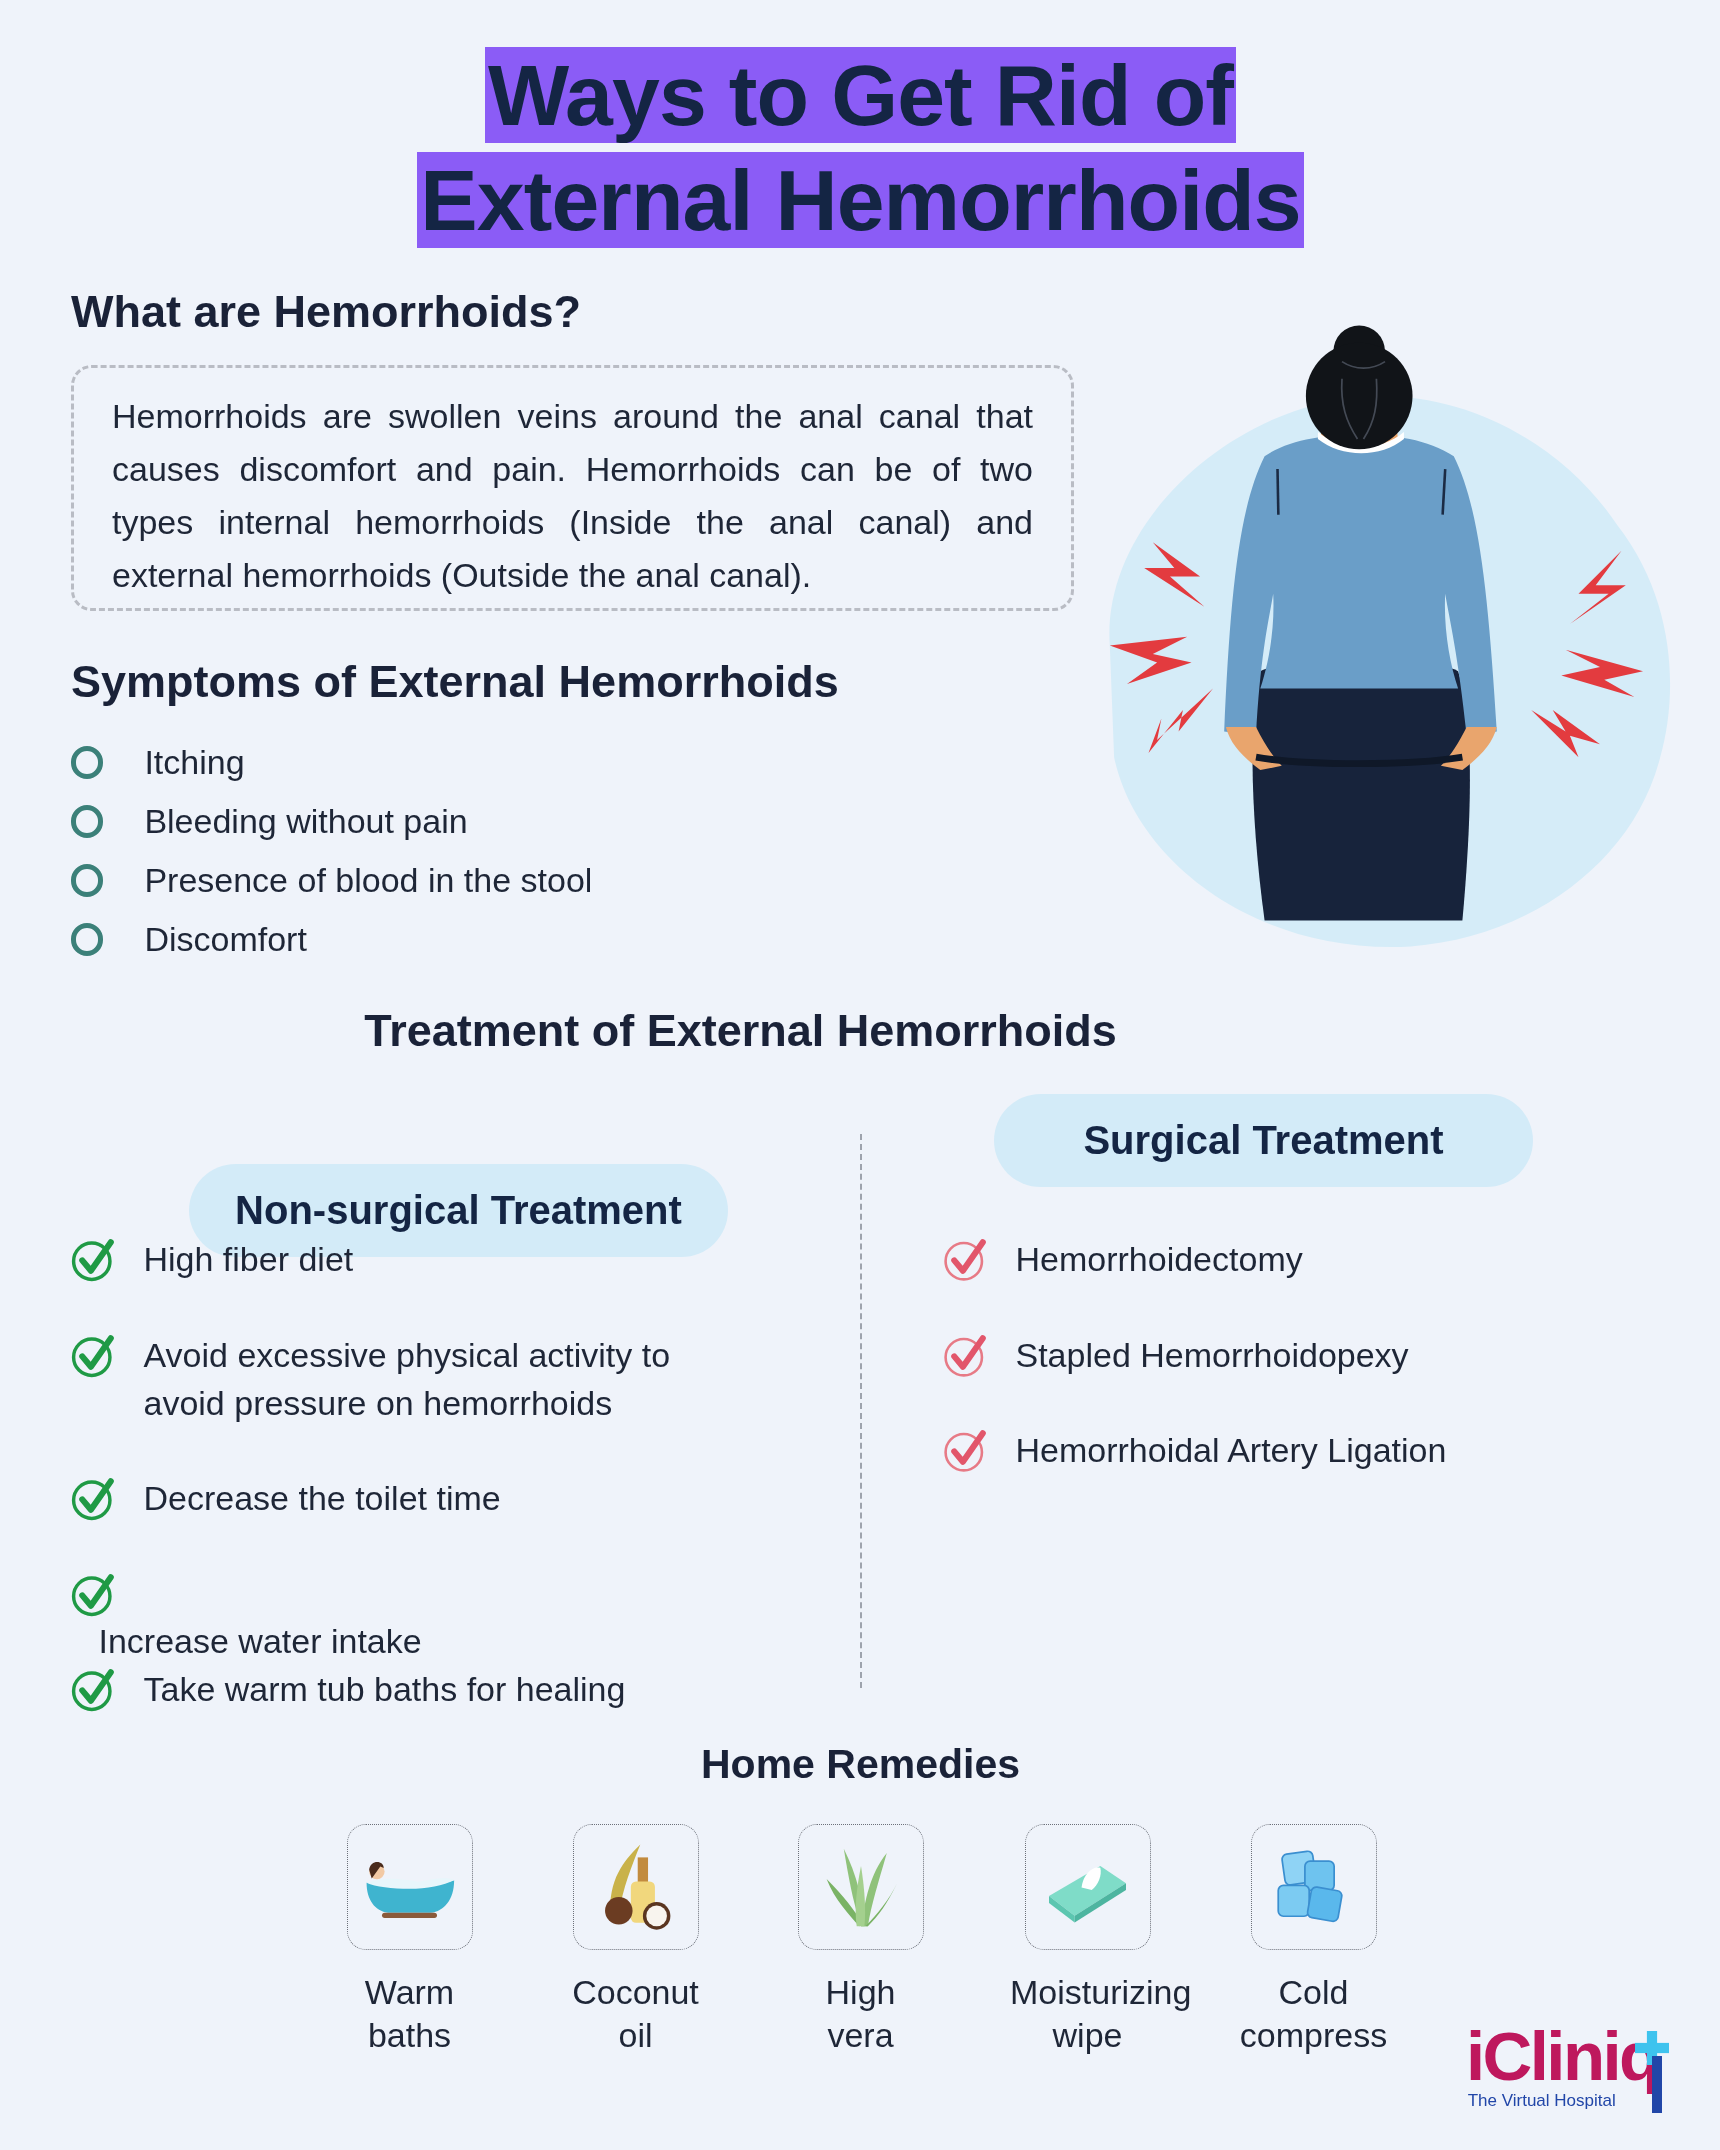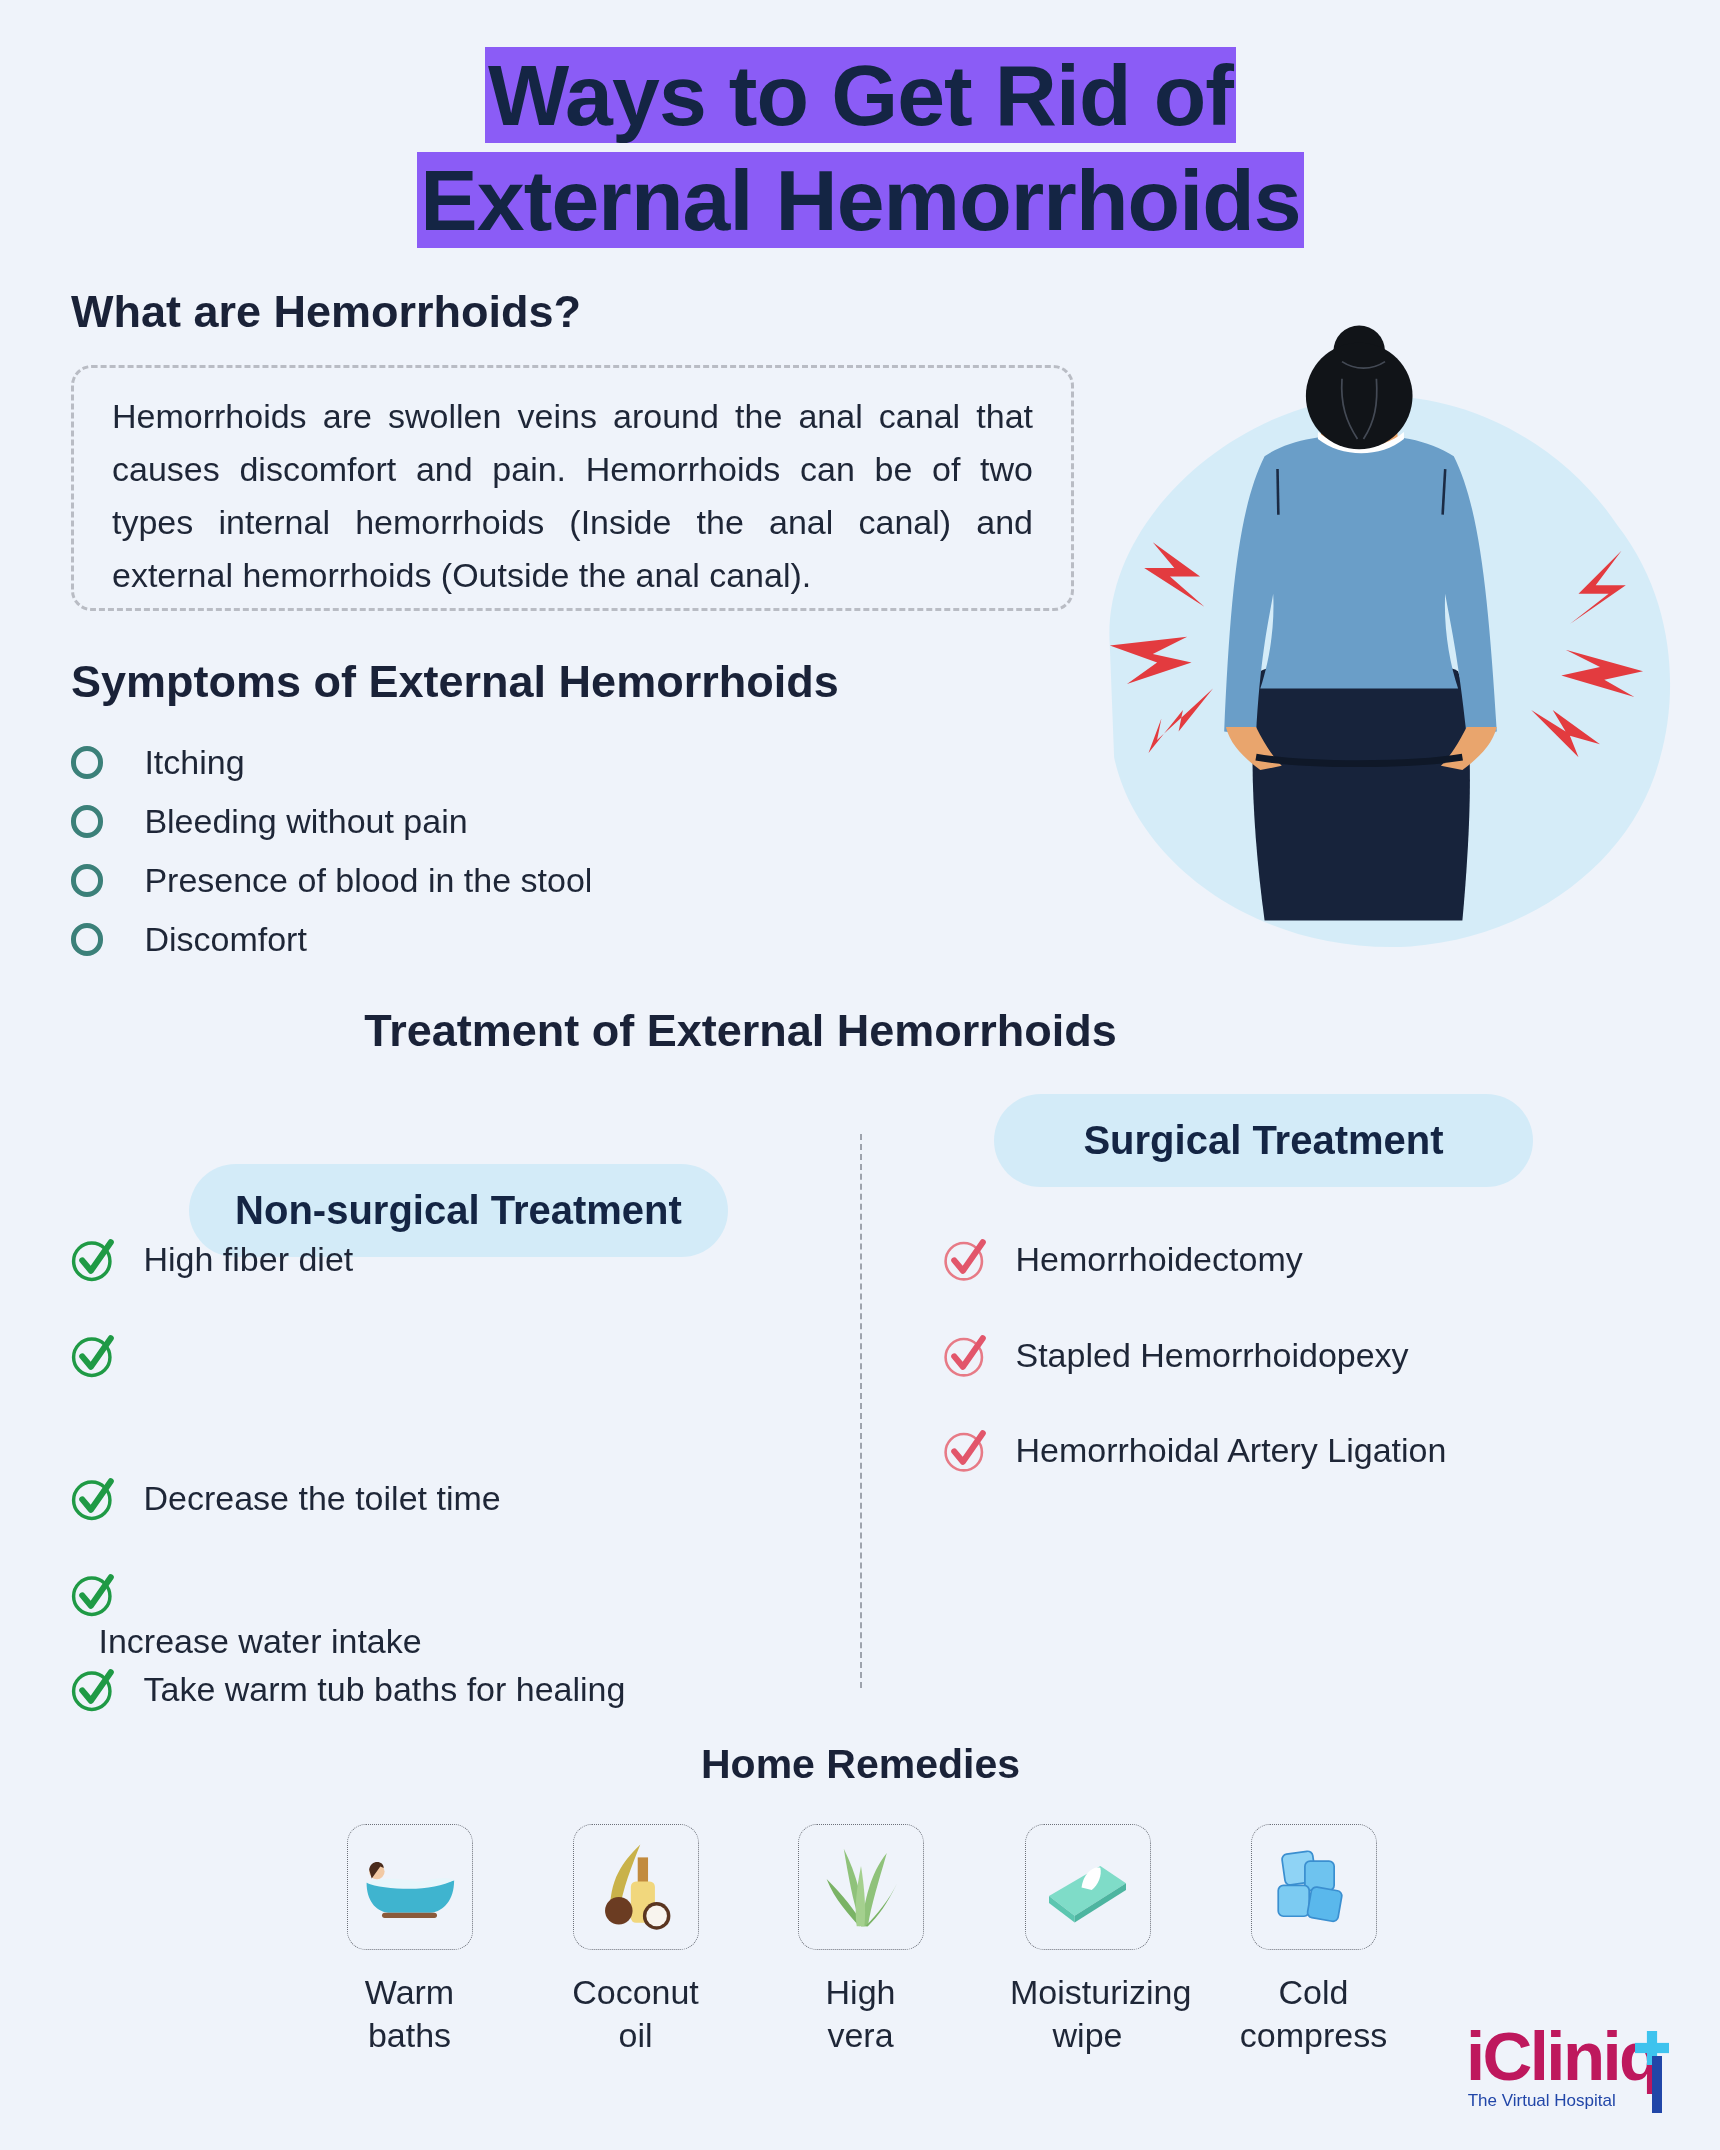--- a/index.html
+++ b/index.html
@@ -102,20 +102,21 @@
         <circle cx="24" cy="28" r="21" fill="none" stroke="#1f9a45" stroke-width="4"></circle>
         <path d="M13 27 L23 39 L46 6" fill="none" stroke="#1f9a45" stroke-width="7" stroke-linecap="round" stroke-linejoin="round"></path>
       </svg>
     <span class="txt">High fiber diet</span>
   </li>
   <li style="top:96px;flex-direction:row;">
     <svg class="ico" viewBox="0 0 52 52">
         <circle cx="24" cy="28" r="21" fill="none" stroke="#1f9a45" stroke-width="4"></circle>
         <path d="M13 27 L23 39 L46 6" fill="none" stroke="#1f9a45" stroke-width="7" stroke-linecap="round" stroke-linejoin="round"></path>
       </svg>
+    <span class="txt"><span>Avoid excessive physical activity to</span><br><span>avoid pressure on hemorrhoids</span></span>
   </li>
   <li style="top:239px;">
     <svg class="ico" viewBox="0 0 52 52">
         <circle cx="24" cy="28" r="21" fill="none" stroke="#1f9a45" stroke-width="4"></circle>
         <path d="M13 27 L23 39 L46 6" fill="none" stroke="#1f9a45" stroke-width="7" stroke-linecap="round" stroke-linejoin="round"></path>
       </svg>
     <span class="txt">Decrease the toilet time</span>
   </li>
   <li style="top:335px;flex-direction:column;">
     <svg class="ico" viewBox="0 0 52 52">

